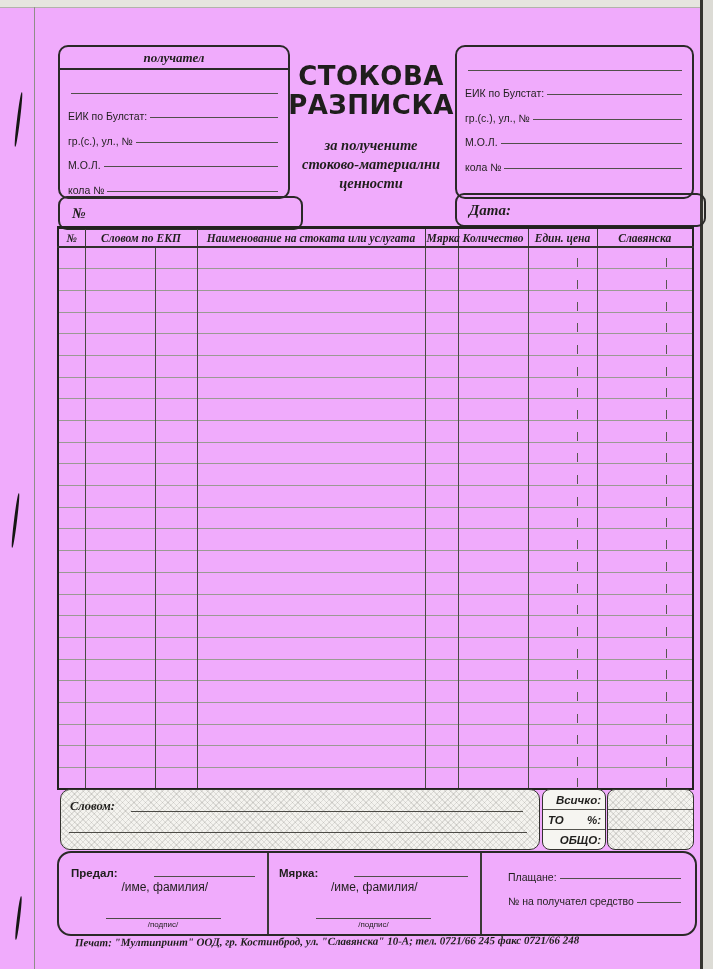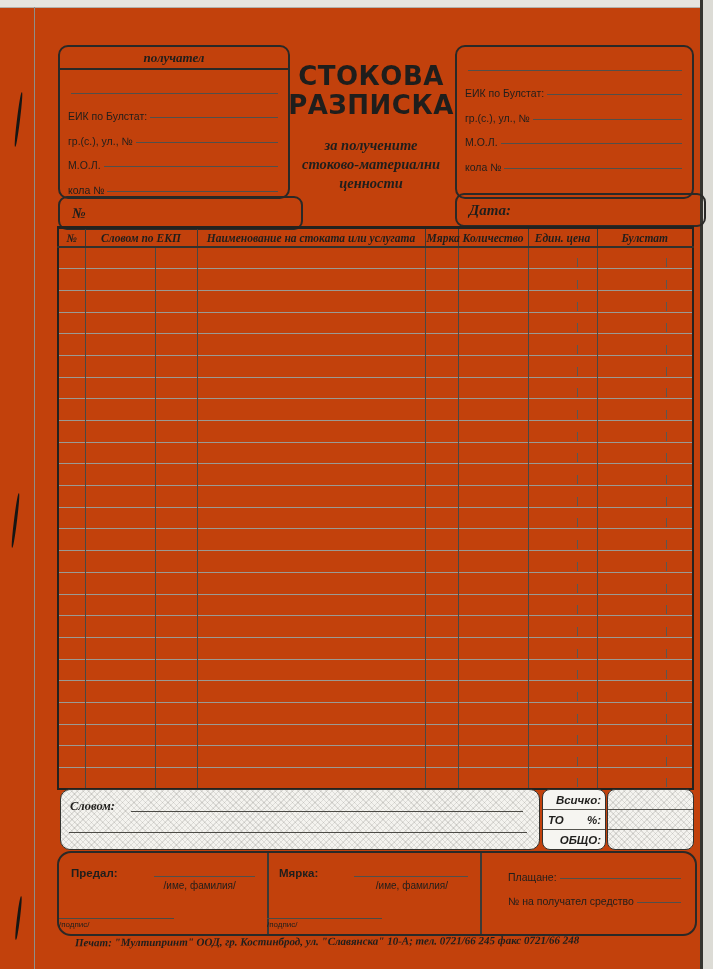--- a/index.html
+++ b/index.html
@@ -1,16 +1,16 @@
 <!DOCTYPE html>
 <html><head>
 <meta charset="utf-8">
 <style>
   html,body{margin:0;padding:0;background:#c9c8c2;}
-  .canvas{position:relative;width:713px;height:969px;background:#c2410c;overflow:hidden;
+  .canvas{position:relative;width:713px;height:969px;background:#f0abfc;overflow:hidden;
           font-family:"Liberation Sans",sans-serif;color:#1f1e1c;}
   
   .top-edge{position:absolute;left:0;top:0;width:713px;height:7px;background:#e6e5df;border-bottom:1px solid #b3b2ac;}
   .right-edge{position:absolute;left:700px;top:0;width:3px;height:969px;background:#35342f;}
   .right-margin{position:absolute;left:703px;top:0;width:10px;height:969px;background:#dcdbd5;}
   .fold-line{position:absolute;left:34px;top:7px;width:1px;height:962px;background:#8f8e88;}
   .staple{position:absolute;width:3px;background:#161614;border-radius:45%;transform:rotate(7deg);}
   
   .fbox{position:absolute;border:2px solid #2a2927;border-radius:10px;background:transparent;}
   .fbox-head{padding:3px 0 2px;text-align:center;font:italic bold 13px "Liberation Serif",serif;border-bottom:2px solid #2a2927;}
@@ -50,22 +50,22 @@
               display:flex;flex-direction:column;}
   .tot-values .row{flex:1;}
   .tot-values .row:not(:last-child){border-bottom:1px solid #55544f;}
   
   .sig-box{position:absolute;left:57px;top:851px;width:636px;height:81px;border:2px solid #2a2927;border-radius:14px;}
   .sig-div{position:absolute;top:0;bottom:0;width:1.5px;background:#3b3a36;}
   .sig-col{position:absolute;top:0;bottom:0;}
   .sig-top{display:flex;align-items:flex-end;margin:14px 12px 0 12px;gap:32px;}
   .sig-top .lab{font-weight:bold;font-size:11.5px;white-space:nowrap;}
   .sig-top .wline{margin-left:4px;margin-bottom:2px;}
-  .name-hint{font-size:10px;text-align:right;margin:1px 0 0 30%;width:55%;}
-  .sign-area{position:absolute;bottom:5px;left:0;right:0;display:flex;flex-direction:column;}
+  .name-hint{font-size:12px;text-align:left;margin:1px 0 0 30%;width:55%;}
+  .sign-area{position:absolute;bottom:5px;left:0;right:0;display:flex;flex-direction:column;align-items:center;}
   .sign-line{width:115px;border-top:1.2px solid #4b4a45;}
   .sign-hint{font-size:8px;margin-top:1px;}
   .pay-row{display:flex;align-items:flex-end;margin:0 14px 0 28px;height:24px;}
   .pay-row .lab{font-size:10.5px;white-space:nowrap;padding-right:3px;}
   .pay-row:first-child{margin-top:6px;}
   
   .imprint{position:absolute;left:75px;top:935px;font:italic 600 11px "Liberation Serif",serif;transform:rotate(-.3deg);}
 </style>
 </head>
 <body>
@@ -163,21 +163,21 @@
           <col style="width:96px">
       </colgroup>
       <thead>
         <tr>
           <th>№</th>
           <th colspan="2">Словом по ЕКП</th>
           <th>Наименование на стоката или услугата</th>
           <th>Мярка</th>
           <th>Количество</th>
           <th>Един. цена</th>
-          <th>Булстат</th>
+          <th>Славянска</th>
         </tr>
       </thead>
       <tbody>
           <tr>
             <td></td>
             <td></td>
             <td></td>
             <td></td>
             <td></td>
             <td></td>

